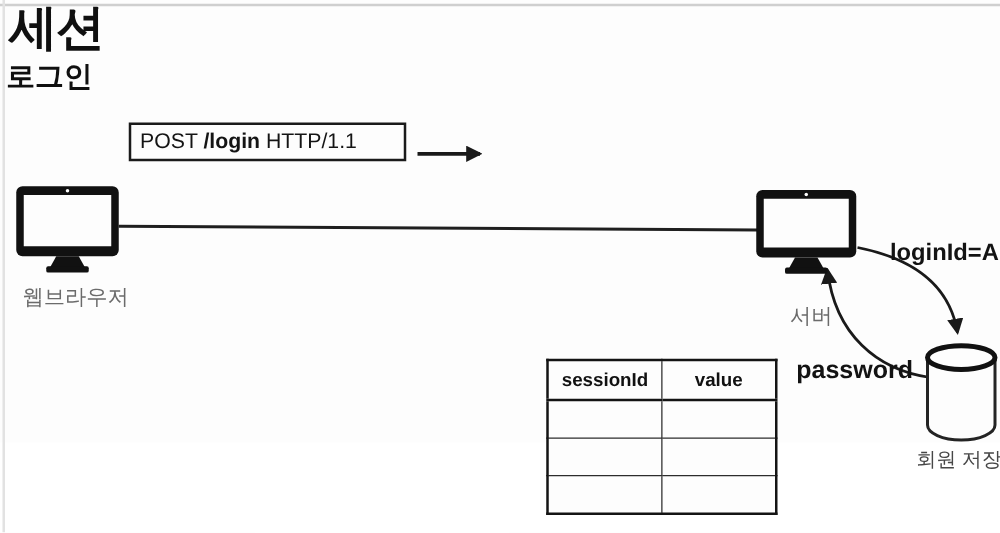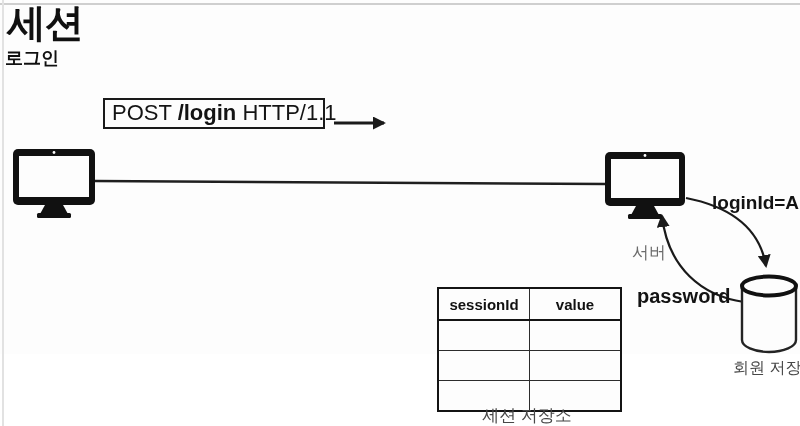--- a/index.html
+++ b/index.html
@@ -6,26 +6,26 @@
   body{
     width:800px;height:426px;overflow:hidden;background:#ffffff;
     font-family:"Liberation Sans","DejaVu Sans",sans-serif;color:#161616;
   }
   .canvas{position:relative;width:800px;height:354px;background:#fdfdfd;}
   .edge-top{position:absolute;left:0;top:3px;width:800px;height:2px;background:#cfcfcf;}
   .edge-left{position:absolute;left:2px;top:0;width:2px;height:426px;background:#e2e2e2;}
 
   .title{position:absolute;left:7px;top:2px;margin:0;font-size:39px;font-weight:800;
          letter-spacing:-1px;color:#101010;line-height:1.1;}
-  .subtitle{position:absolute;left:5px;top:46px;margin:0;font-size:18px;font-weight:700;color:#101010;}
+  .subtitle{position:absolute;left:5px;top:46px;margin:0;font-size:23px;font-weight:700;color:#101010;}
 
   .req-box{
     position:absolute;left:103px;top:98px;width:222px;box-sizing:border-box;
     border:2.5px solid #1a1a1a;background:#fdfdfd;padding:2px 7px 3px 7px;
-    font-size:22px;line-height:22px;white-space:nowrap;color:#141414;
+    font-size:17px;line-height:22px;white-space:nowrap;color:#141414;
   }
   .req-box .bold{font-weight:700;}
 
   .svg-abs{position:absolute;pointer-events:none;}
   .overlay{left:0;top:0;width:800px;height:426px;}
 
   .node-label{position:absolute;font-size:17px;color:#6b6b6b;white-space:nowrap;}
   .store-label{position:absolute;font-size:17px;color:#474747;white-space:nowrap;}
   .flow-label{position:absolute;font-weight:700;color:#131313;white-space:nowrap;}
   .lbl-loginid{left:712px;top:192px;font-size:19px;}
@@ -78,20 +78,21 @@
     <path d="M744,302 C702,296 668,268 662,216" stroke="#1a1a1a" stroke-width="2.2" fill="none" marker-end="url(#ah)"></path>
   </svg>
 
   <svg class="svg-abs" style="left:12px;top:148px;" width="84" height="72" viewBox="0 0 84 72">
     <rect x="1" y="1" width="82" height="56" rx="5" fill="#111"></rect>
     <rect x="7" y="8" width="70" height="41" fill="#fdfdfd"></rect>
     <circle cx="42" cy="4.5" r="1.4" fill="#fdfdfd"></circle>
     <path d="M33,57 L51,57 L56,66 L28,66 Z" fill="#111"></path>
     <rect x="25" y="65" width="34" height="5" rx="1.5" fill="#111"></rect>
   </svg>
+  <div class="node-label browser-caption">웹브라우저</div>
 
   <svg class="svg-abs" style="left:604px;top:151px;" width="82" height="70" viewBox="0 0 82 70">
     <rect x="1" y="1" width="80" height="54" rx="5" fill="#111"></rect>
     <rect x="7" y="8" width="68" height="39" fill="#fdfdfd"></rect>
     <circle cx="41" cy="4.5" r="1.4" fill="#fdfdfd"></circle>
     <path d="M32,55 L50,55 L55,64 L27,64 Z" fill="#111"></path>
     <rect x="24" y="63" width="34" height="5" rx="1.5" fill="#111"></rect>
   </svg>
   <div class="node-label server-caption">서버</div>
 
@@ -119,15 +120,14 @@
       <tr>
         <td></td>
         <td></td>
       </tr>
       <tr>
         <td></td>
         <td></td>
       </tr>
     </tbody>
   </table>
-  <div class="store-label session-caption">세션 저장소</div>
 
 </div>
 
 </body></html>

